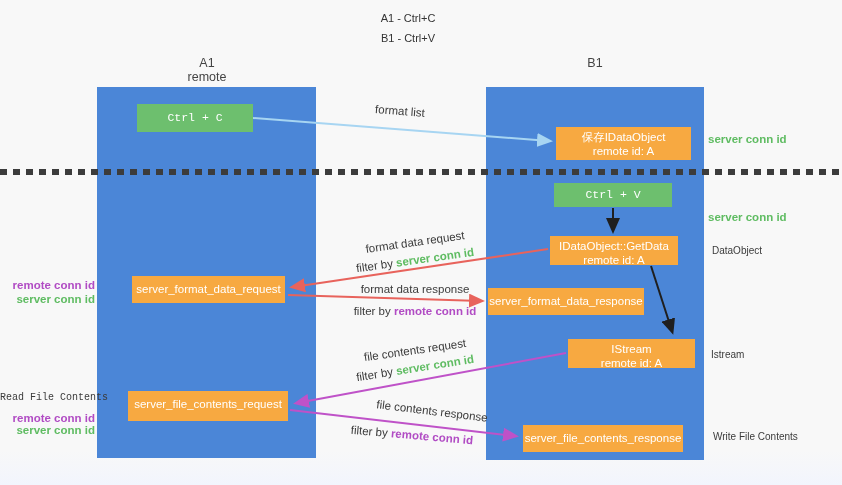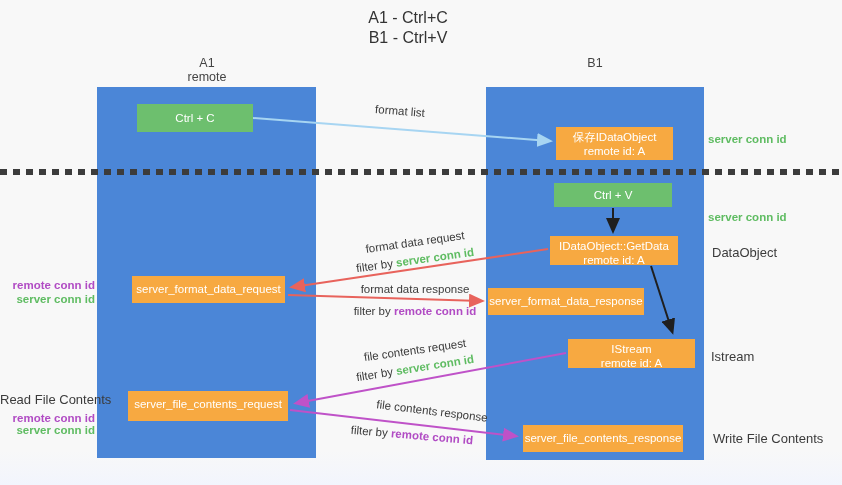--- a/index.html
+++ b/index.html
@@ -5,64 +5,64 @@
   html,body{margin:0;padding:0;}
   body{font-family:"Liberation Sans","DejaVu Sans",sans-serif;}
   .canvas{
     position:relative;width:842px;height:485px;overflow:hidden;
     background:linear-gradient(180deg,#f8f8f8 0%,#f8f8f8 93%,#f2f5fd 100%);
   }
   .col{position:absolute;background:#4b86d7;}
   .col-left{left:97px;top:87px;width:219px;height:371px;}
   .col-right{left:486px;top:87px;width:218px;height:373px;}
   .title{position:absolute;left:298px;top:8px;width:220px;text-align:center;
-         font-size:16px;color:#333;line-height:20px;}
+         font-size:11px;color:#333;line-height:20px;}
   .col-header{position:absolute;width:140px;text-align:center;font-size:12.5px;
               color:#444;line-height:14px;}
   .hdr-left{left:137px;top:56px;}
   .hdr-right{left:525px;top:56px;}
   .dashline{position:absolute;left:0;top:169px;width:842px;height:6px;
     background:repeating-linear-gradient(90deg,#3c3c3c 0 7px,transparent 7px 13px);}
   .node{position:absolute;color:#fff;text-align:center;font-size:11.5px;z-index:4;}
-  .green{background:#6dbf6e;}
+  .green{background:#6dbf6e;font-family:Liberation Mono, monospace;}
   .orange{background:#f7a941;}
   .one-line{line-height:27px;white-space:nowrap;}
   .two-line{line-height:14px;padding-top:3px;box-sizing:border-box;}
   .n-ctrl-c{left:137px;top:104px;width:116px;height:28px;line-height:28px;}
-  .n-save{left:556px;top:127px;width:117px;height:33px;}
+  .n-save{left:556px;top:127px;width:135px;height:33px;}
   .n-ctrl-v{left:554px;top:183px;width:118px;height:24px;line-height:24px;}
   .n-getdata{left:550px;top:236px;width:128px;height:29px;}
   .n-fmt-req{left:132px;top:276px;width:153px;height:27px;}
   .n-fmt-resp{left:488px;top:288px;width:156px;height:27px;}
   .n-istream{left:568px;top:339px;width:127px;height:29px;}
   .n-file-req{left:128px;top:391px;width:160px;height:30px;}
   .n-file-resp{left:523px;top:425px;width:160px;height:27px;}
   .arrows{position:absolute;left:0;top:0;z-index:3;}
   .midlabel{position:absolute;text-align:center;font-size:11.5px;color:#3b3b3b;
             white-space:nowrap;z-index:6;}
   .key-green{color:#5fbc62;font-weight:bold;}
   .key-purple{color:#b14cc4;font-weight:bold;}
   .sidelabel{position:absolute;font-size:11.5px;white-space:nowrap;z-index:6;}
   .side-left{width:95px;text-align:right;left:0;}
   .side-right{text-align:left;}
   .lbl-green{color:#5fbc62;font-weight:bold;}
   .lbl-purple{color:#b14cc4;font-weight:bold;}
-  .lbl-dark{color:#3b3b3b;font-size:13px;}
+  .lbl-dark{color:#3b3b3b;font-size:10px;}
   .ml-format-list{left:330px;top:105px;width:140px;transform:rotate(4.5deg);}
   .ml-fdr{left:335px;top:236px;width:160px;transform:rotate(-8deg);}
   .ml-fdr-filter{left:330px;top:254px;width:170px;transform:rotate(-8deg);}
   .ml-fdresp{left:335px;top:283px;width:160px;}
   .ml-fdresp-filter{left:330px;top:305px;width:170px;}
   .ml-fcr{left:335px;top:344px;width:160px;transform:rotate(-8deg);}
   .ml-fcr-filter{left:330px;top:362px;width:170px;transform:rotate(-9deg);}
   .ml-fcresp{left:347px;top:405px;width:170px;transform:rotate(7deg);}
   .ml-fcresp-filter{left:327px;top:429px;width:170px;transform:rotate(5deg);}
   .sl-remote-1{top:279px;}
   .sl-server-1{top:293px;}
-  .sl-read{top:392px;}
+  .sl-read{top:392px;font-family:Liberation Mono, monospace;}
   .sl-remote-2{top:412px;}
   .sl-server-2{top:424px;}
   .sr-server-1{left:708px;top:133px;}
   .sr-server-2{left:708px;top:211px;}
   .sr-dataobject{left:712px;top:245px;}
   .sr-istream{left:711px;top:349px;}
   .sr-write{left:713px;top:431px;}
 </style>
 </head>
 <body>

